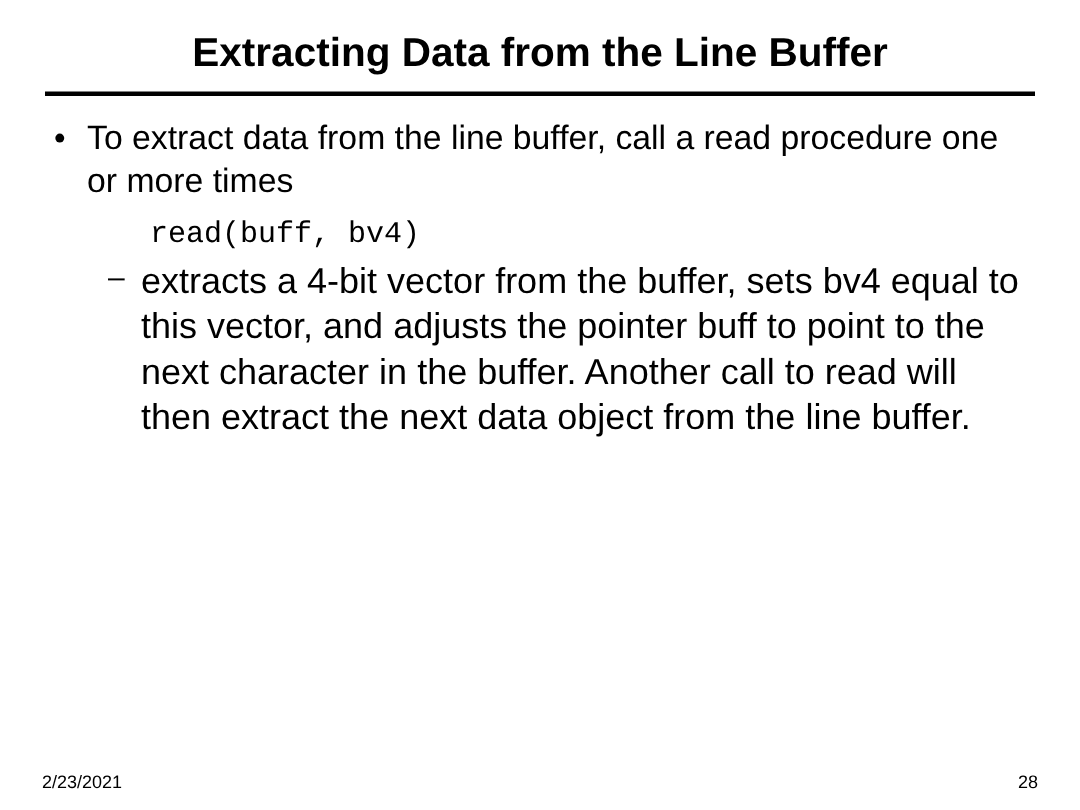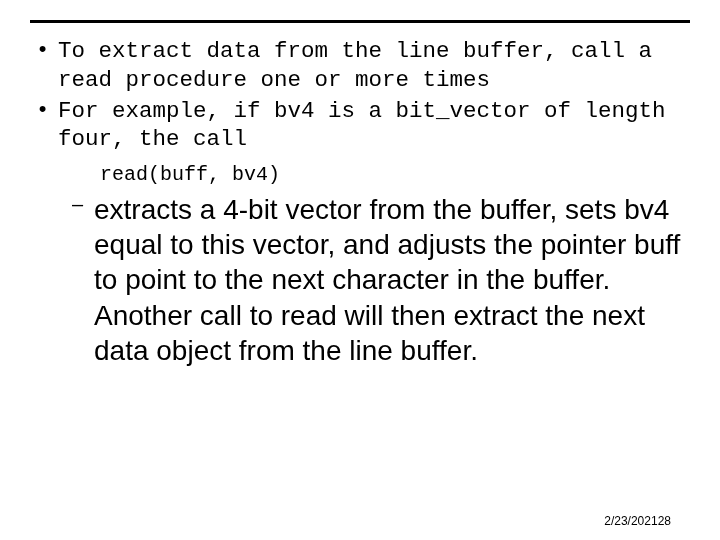--- a/index.html
+++ b/index.html
@@ -27,74 +27,74 @@
     border: none;
     border-top: 3px solid #000000;
     margin: 0 0 14px 0;
   }
   .content {
     font-size: 22.5px;
     line-height: 1.28;
     color: #000000;
   }
   ul.top { list-style: none; padding-left: 0; }
-  ul.top > li { position: relative; padding-left: 28px; margin-bottom: 2px; font-family: Liberation Mono, monospace; }
+  ul.top > li { position: relative; padding-left: 28px; margin-bottom: 2px; }
   ul.top > li::before {
     content: "•";
     position: absolute;
     left: 6px;
     top: 0;
     font-size: 22px;
     line-height: 1.28;
   }
   .code {
     font-family: "Courier New", Courier, monospace;
     font-size: 20px;
     padding-left: 70px;
     margin-top: 8px;
     margin-bottom: 4px;
     white-space: pre;
   }
   ul.sub { list-style: none; padding-left: 0; }
   ul.sub > li {
     position: relative;
     padding-left: 64px;
-    font-size: 28px;
+    font-size: 24px;
     line-height: 1.26;
   }
   ul.sub > li::before {
     content: "–";
     position: absolute;
     left: 42px;
     top: 0;
     font-size: 20px;
   }
   .footer {
     position: absolute;
     left: 0; right: 0; bottom: 12px;
-    padding: 0 49px;
+    padding: 0 28px;
     display: flex;
-    justify-content: flex-end;
+    justify-content: space-between;
     align-items: baseline;
     font-size: 12px;
     color: #000000;
   }
   .footer .page { font-size: 12px; }
 </style>
 </head>
 <body>
 
 <div class="slide">
 
+  <div class="title">Extracting Data from the Line Buffer</div>
   <hr class="rule">
 
   <div class="content">
     <ul class="top">
       <li>To extract data from the line buffer, call a read procedure one or more times</li>
-      <li>For example, if bv4 is a bit_vector of length four, the call</li>
     </ul>
     <div class="code">read(buff, bv4)</div>
     <ul class="sub">
       <li>extracts a 4-bit vector from the buffer, sets bv4 equal to this vector, and adjusts the pointer buff to point to the next character in the buffer. Another call to read will then extract the next data object from the line buffer.</li>
     </ul>
   </div>
 
   <div class="footer">
     <span>2/23/2021</span>
     <span class="page">28</span>

